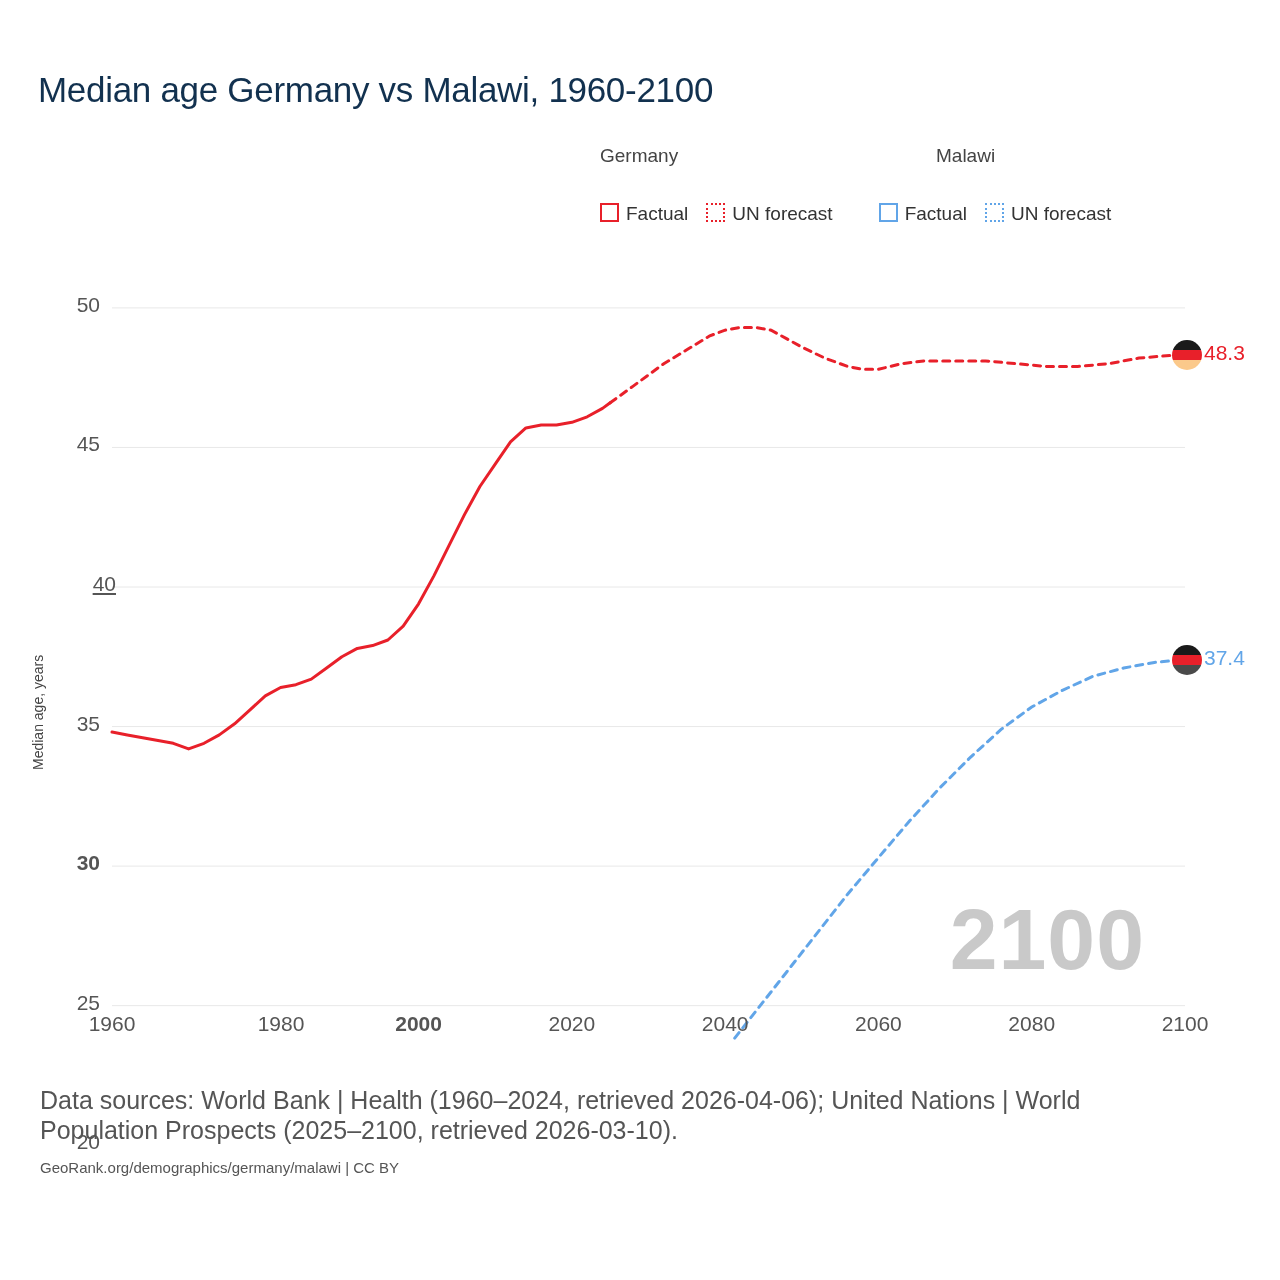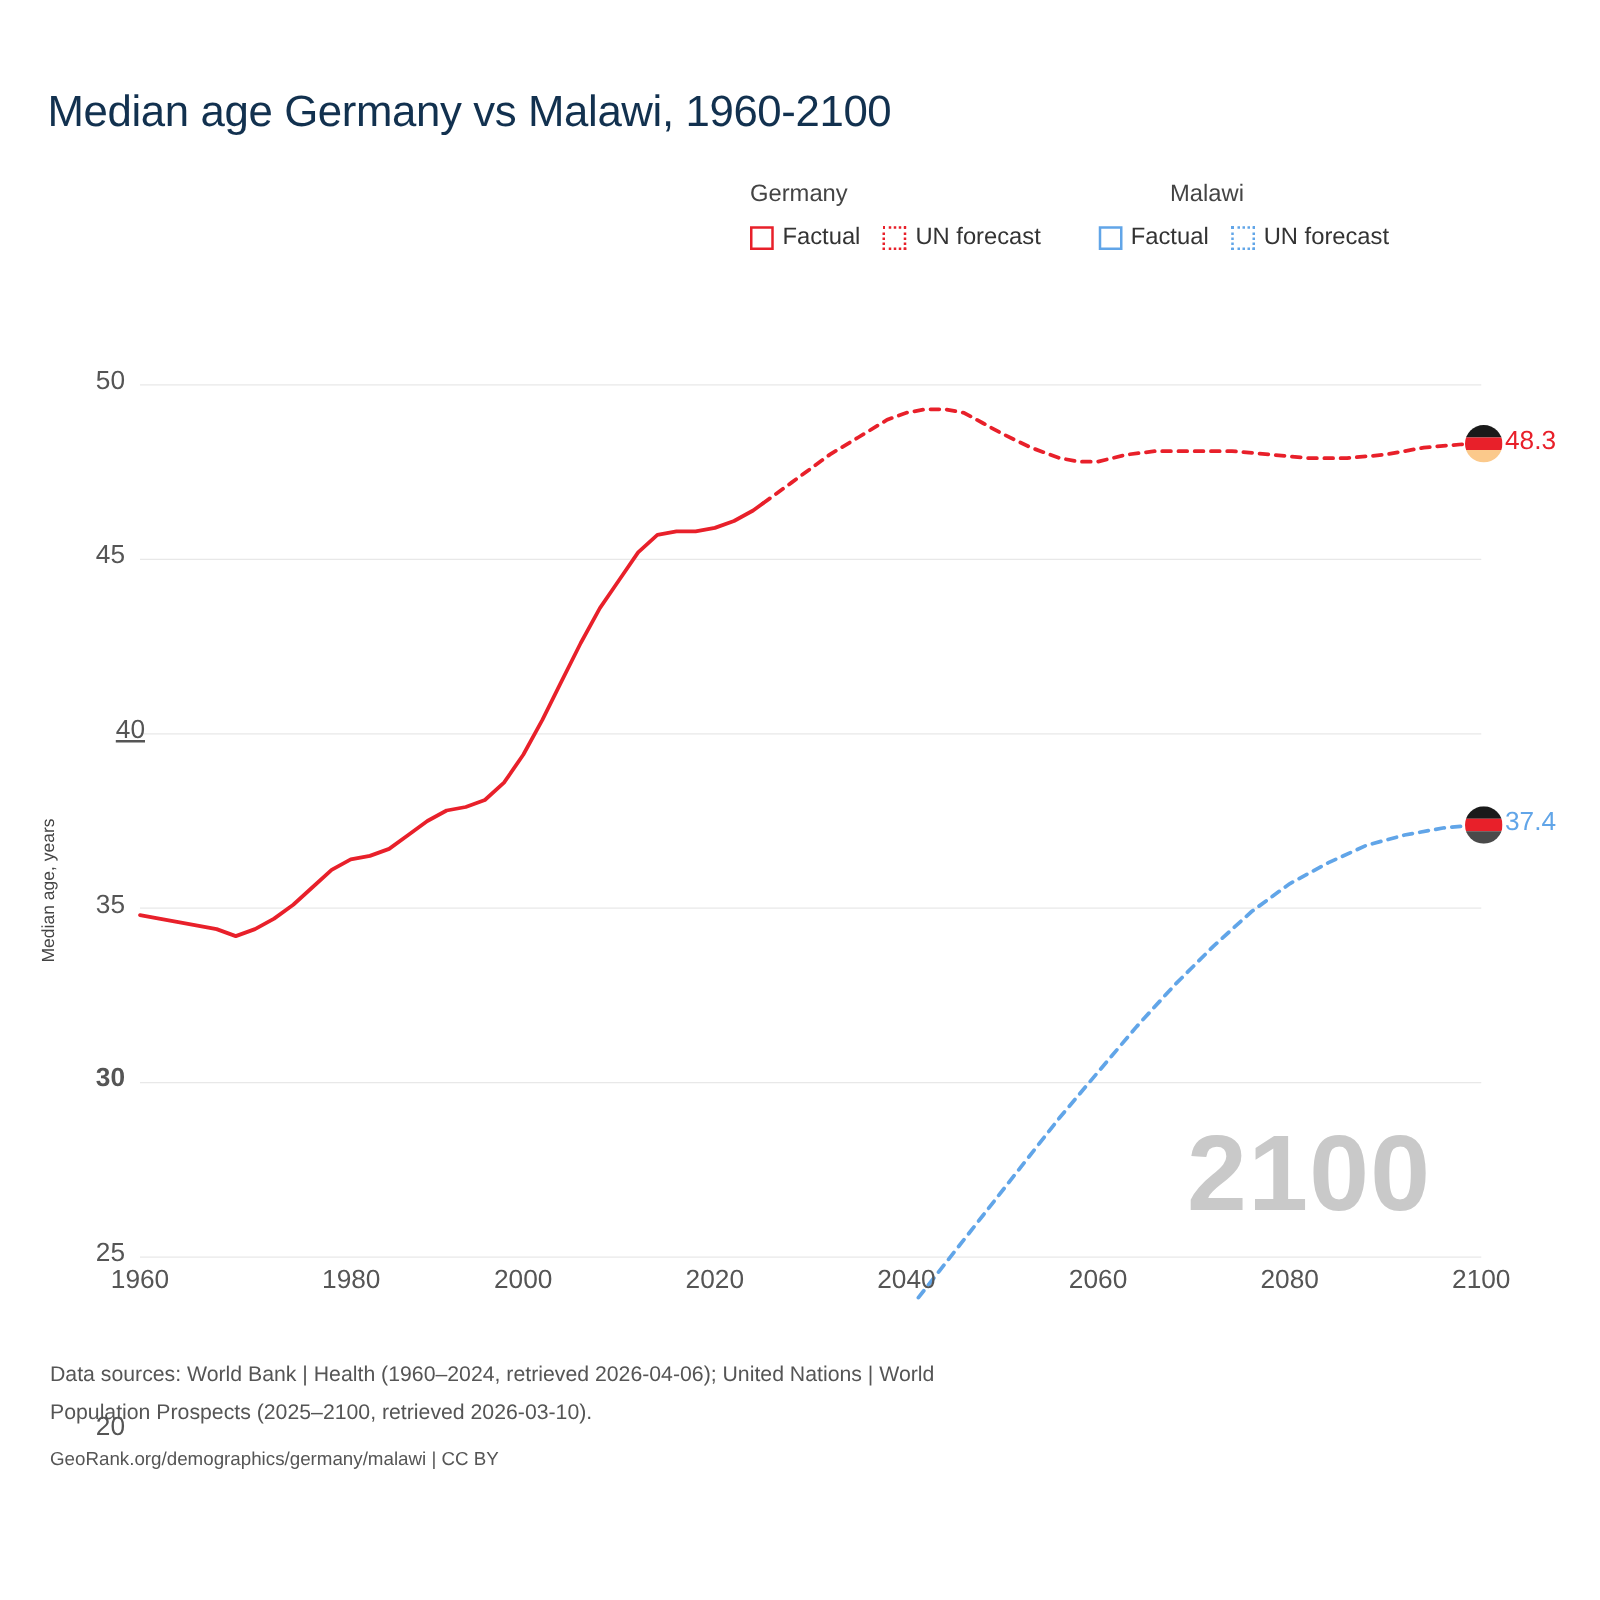--- a/index.html
+++ b/index.html
@@ -15,21 +15,21 @@
     position:absolute; left:38px; top:70px;
     font-size:35px; font-weight:normal; color:#12314f;
     letter-spacing:-0.3px;
   }
   
   .legend { position:absolute; left:600px; top:145px; width:660px; }
   .legend-row-names { display:flex; }
   .legend-country { font-size:19px; color:#444; }
   .legend-country.germany { width:336px; }
   .legend-row-keys { display:flex; margin-top:12px; align-items:center; }
-  .legend-key { display:flex; align-items:center; margin-right:18px; }
+  .legend-key { display:flex; margin-right:18px;margin-top:24px; }
   .legend-swatch {
     width:19px; height:19px; background:#fff; margin-right:7px;
     box-sizing:border-box;
   }
   .sw-solid-red { border:2px solid #e8202a; }
   .sw-dot-red { border:2px dotted #e8202a; }
   .sw-solid-blue { border:2px solid #61a5e8; }
   .sw-dot-blue { border:2px dotted #61a5e8; }
   .legend-label { font-size:19px; color:#333; }
 
@@ -57,21 +57,21 @@
     position:absolute; font-size:21px;
   }
   .endlabel.de { color:#e8202a; }
   .endlabel.mw { color:#61a5e8; }
   .flag { position:absolute; width:30px; height:30px; border-radius:50%; overflow:hidden; }
   .flag div { height:33.34%; width:100%; }
   .de-b { background:#1a1a1a; } .de-r { background:#e8202a; } .de-y { background:#fbc98b; }
   .mw-b { background:#1a1a1a; } .mw-r { background:#e8202a; } .mw-g { background:#4a4a4a; }
 
   .footer { position:absolute; left:40px; top:1085px; width:1200px; }
-  .footer-line { font-size:17px; color:#555; line-height:30px; }
+  .footer-line { font-size:25px; color:#555; line-height:30px; }
   .footer-src { font-size:15px; color:#555; margin-top:14px; }
   svg { display:block; }
 </style>
 </head>
 <body>
 
 <div class="chart-title">Median age Germany vs Malawi, 1960-2100</div>
 
 <div class="legend">
   <div class="legend-row-names">
@@ -124,21 +124,21 @@
 
 <div class="ytick" style="left: 40px; top: 1130.22px;">20</div>
 <div class="ytick" style="left: 40px; top: 990.672px;">25</div>
 <div class="ytick" style="left: 40px; top: 851.119px; font-weight: bold;">30</div>
 <div class="ytick" style="left: 40px; top: 711.567px;">35</div>
 <div class="ytick" style="left: 56px; top: 572.015px; text-decoration: underline;">40</div>
 <div class="ytick" style="left: 40px; top: 432.463px;">45</div>
 <div class="ytick" style="left: 40px; top: 292.91px;">50</div>
 <div class="xtick" style="left: 52px;">1960</div>
 <div class="xtick" style="left: 221px;">1980</div>
-<div class="xtick" style="left: 358.571px;">2000</div>
+<div class="xtick" style="left: 358.571px; font-weight: bold;">2000</div>
 <div class="xtick" style="left: 511.857px; text-align: center;">2020</div>
 <div class="xtick" style="left: 665.143px;">2040</div>
 <div class="xtick" style="left: 818.429px;">2060</div>
 <div class="xtick" style="left: 971.714px;">2080</div>
 <div class="xtick" style="left: 1125px;">2100</div>
 <div class="flag" style="left: 1172px; top: 340.358px;">
     <div class="de-b"></div>
     <div class="de-r"></div>
     <div class="de-y"></div>
   </div>

